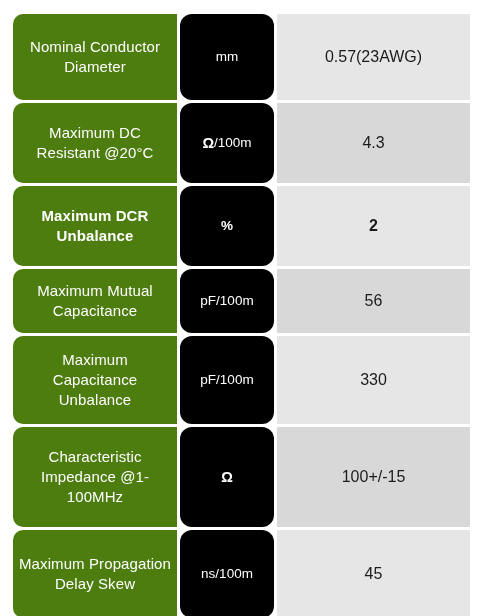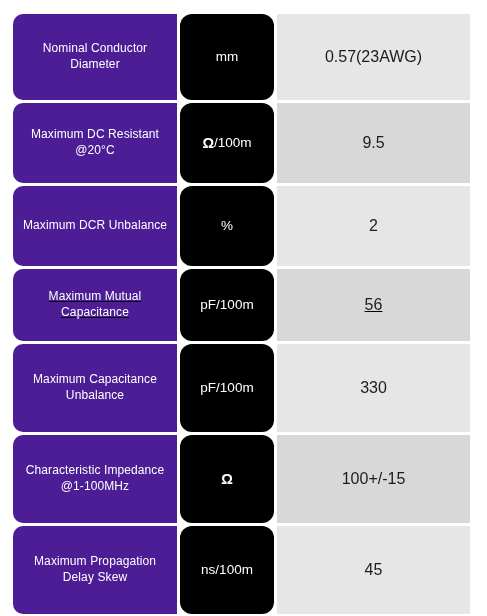--- a/index.html
+++ b/index.html
@@ -28,28 +28,28 @@
   .spec-row {
     display: flex;
     align-items: stretch;
     gap: 3px;
   }
 
   
   .cell-param {
     flex: 0 0 164px;
     width: 164px;
-    background: #4c1d95;
+    background: #4d7c0f;
     color: #ffffff;
     border-radius: 10px 0 0 10px;
     display: flex;
     align-items: center;
     justify-content: center;
     text-align: center;
-    font-size: 12px;
+    font-size: 15px;
     line-height: 1.32;
     letter-spacing: 0.1px;
     padding: 4px 6px;
     box-sizing: border-box;
   }
 
   
   .cell-unit {
     flex: 0 0 94px;
     width: 94px;
@@ -96,38 +96,38 @@
       <div class="cell-param">Nominal Conductor Diameter</div>
       <div class="cell-unit">mm</div>
       <div class="cell-value">0.57(23AWG)</div>
     </div>
     <div class="spec-row" style="height: 80px;">
       <div class="cell-param">Maximum DC Resistant @20°C</div>
       <div class="cell-unit">
         <span class="omega">Ω</span>
         <span>/100m</span>
       </div>
-      <div class="cell-value">9.5</div>
+      <div class="cell-value">4.3</div>
     </div>
-    <div class="spec-row" style="height: 80px;">
+    <div class="spec-row" style="height: 80px; font-weight: bold;">
       <div class="cell-param">Maximum DCR Unbalance</div>
       <div class="cell-unit">%</div>
       <div class="cell-value">2</div>
     </div>
-    <div class="spec-row" style="height: 72px; text-decoration: underline;">
+    <div class="spec-row" style="height: 64px;">
       <div class="cell-param">Maximum Mutual Capacitance</div>
       <div class="cell-unit">pF/100m</div>
       <div class="cell-value">56</div>
     </div>
     <div class="spec-row" style="height: 88px;">
       <div class="cell-param">Maximum Capacitance Unbalance</div>
       <div class="cell-unit">pF/100m</div>
       <div class="cell-value">330</div>
     </div>
-    <div class="spec-row" style="height: 88px;">
+    <div class="spec-row" style="height: 100px;">
       <div class="cell-param">Characteristic Impedance @1-100MHz</div>
       <div class="cell-unit">
         <span class="omega">Ω</span>
         <span></span>
       </div>
       <div class="cell-value">100+/-15</div>
     </div>
     <div class="spec-row" style="height: 88px;">
       <div class="cell-param">Maximum Propagation Delay Skew</div>
       <div class="cell-unit">ns/100m</div>

